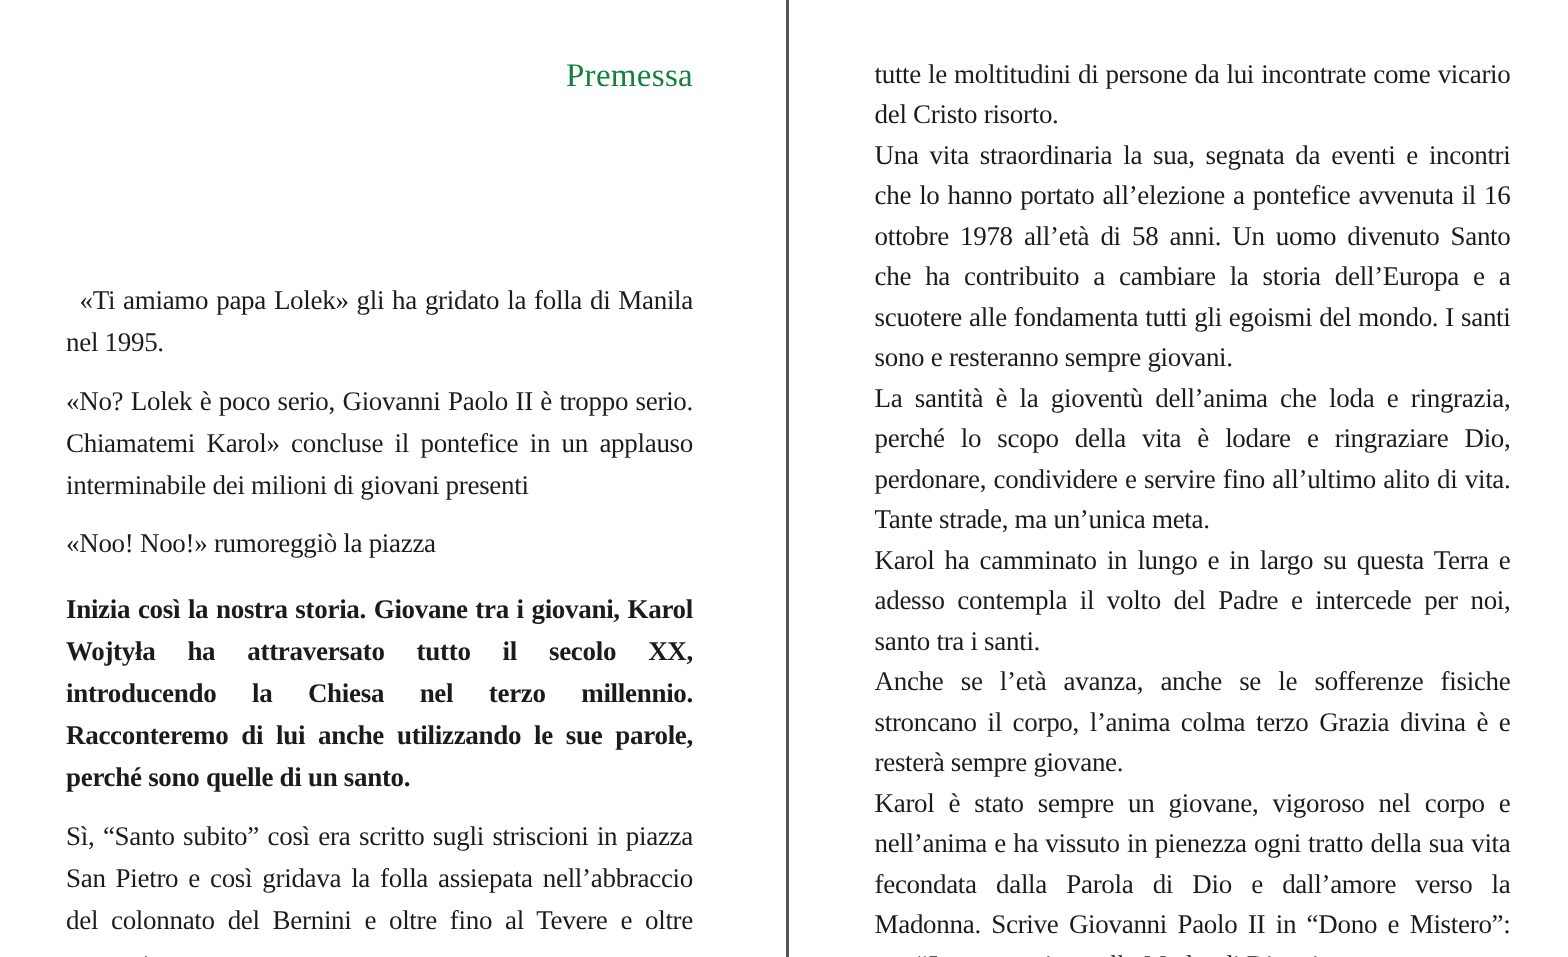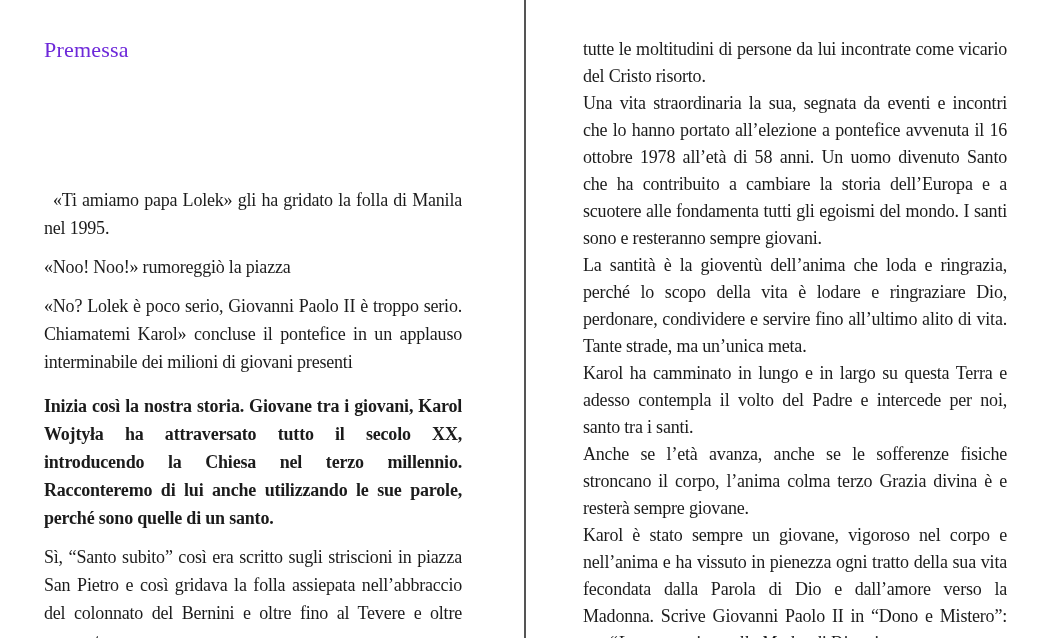--- a/index.html
+++ b/index.html
@@ -53,25 +53,25 @@
   .italic { font-style: italic; margin-left: 25px; }
 </style>
 </head>
 <body>
 
 <div class="spread" style="color: rgb(27, 27, 27); background: rgb(255, 255, 255);">
 
   <div class="divider" style="background: rgb(85, 85, 85);"></div>
 
   <div class="page page-left">
-    <h1 class="heading" style="color: #6d28d9;">Premessa</h1>
+    <h1 class="heading" style="color: #15803d; text-align: right;">Premessa</h1>
     <div class="body-block" id="left-page-body">
         <p class="para indent"><span>«Ti amiamo papa Lolek» gli ha gridato la folla di Manila nel 1995.</span></p>
+        <p class="para"><span>«No? Lolek è poco serio, Giovanni Paolo II è troppo serio. Chiamatemi Karol» concluse il pontefice in un applauso interminabile dei milioni di giovani presenti</span></p>
         <p class="para"><span>«Noo! Noo!» rumoreggiò la piazza</span></p>
-        <p class="para"><span>«No? Lolek è poco serio, Giovanni Paolo II è troppo serio. Chiamatemi Karol» concluse il pontefice in un applauso interminabile dei milioni di giovani presenti</span></p>
         <p class="para space-before"><span>Inizia così la nostra storia. Giovane tra i giovani, Karol Wojtyła ha attraversato tutto il secolo XX, introducendo la Chiesa nel terzo millennio. Racconteremo di lui anche utilizzando le sue parole, perché sono quelle di un santo.</span></p>
         <p class="para"><span>Sì, “Santo subito” così era scritto sugli striscioni in piazza San Pietro e così gridava la folla assiepata nell’abbraccio del colonnato del Bernini e oltre fino al Tevere e oltre ancora tra</span></p>
       </div>
   </div>
 
   <div class="page page-right">
     <div id="right-page-body">
         <p class="para"><span>tutte le moltitudini di persone da lui incontrate come vicario del Cristo risorto.</span></p>
         <p class="para"><span>Una vita straordinaria la sua, segnata da eventi e incontri che lo hanno portato all’elezione a pontefice avvenuta il 16 ottobre 1978 all’età di 58 anni. Un uomo divenuto Santo che ha contribuito a cambiare la storia dell’Europa e a scuotere alle fondamenta tutti gli egoismi del mondo. I santi sono e resteranno sempre giovani.</span></p>
         <p class="para"><span>La santità è la gioventù dell’anima che loda e ringrazia, perché lo scopo della vita è lodare e ringraziare Dio, perdonare, condividere e servire fino all’ultimo alito di vita. Tante strade, ma un’unica meta.</span></p>

